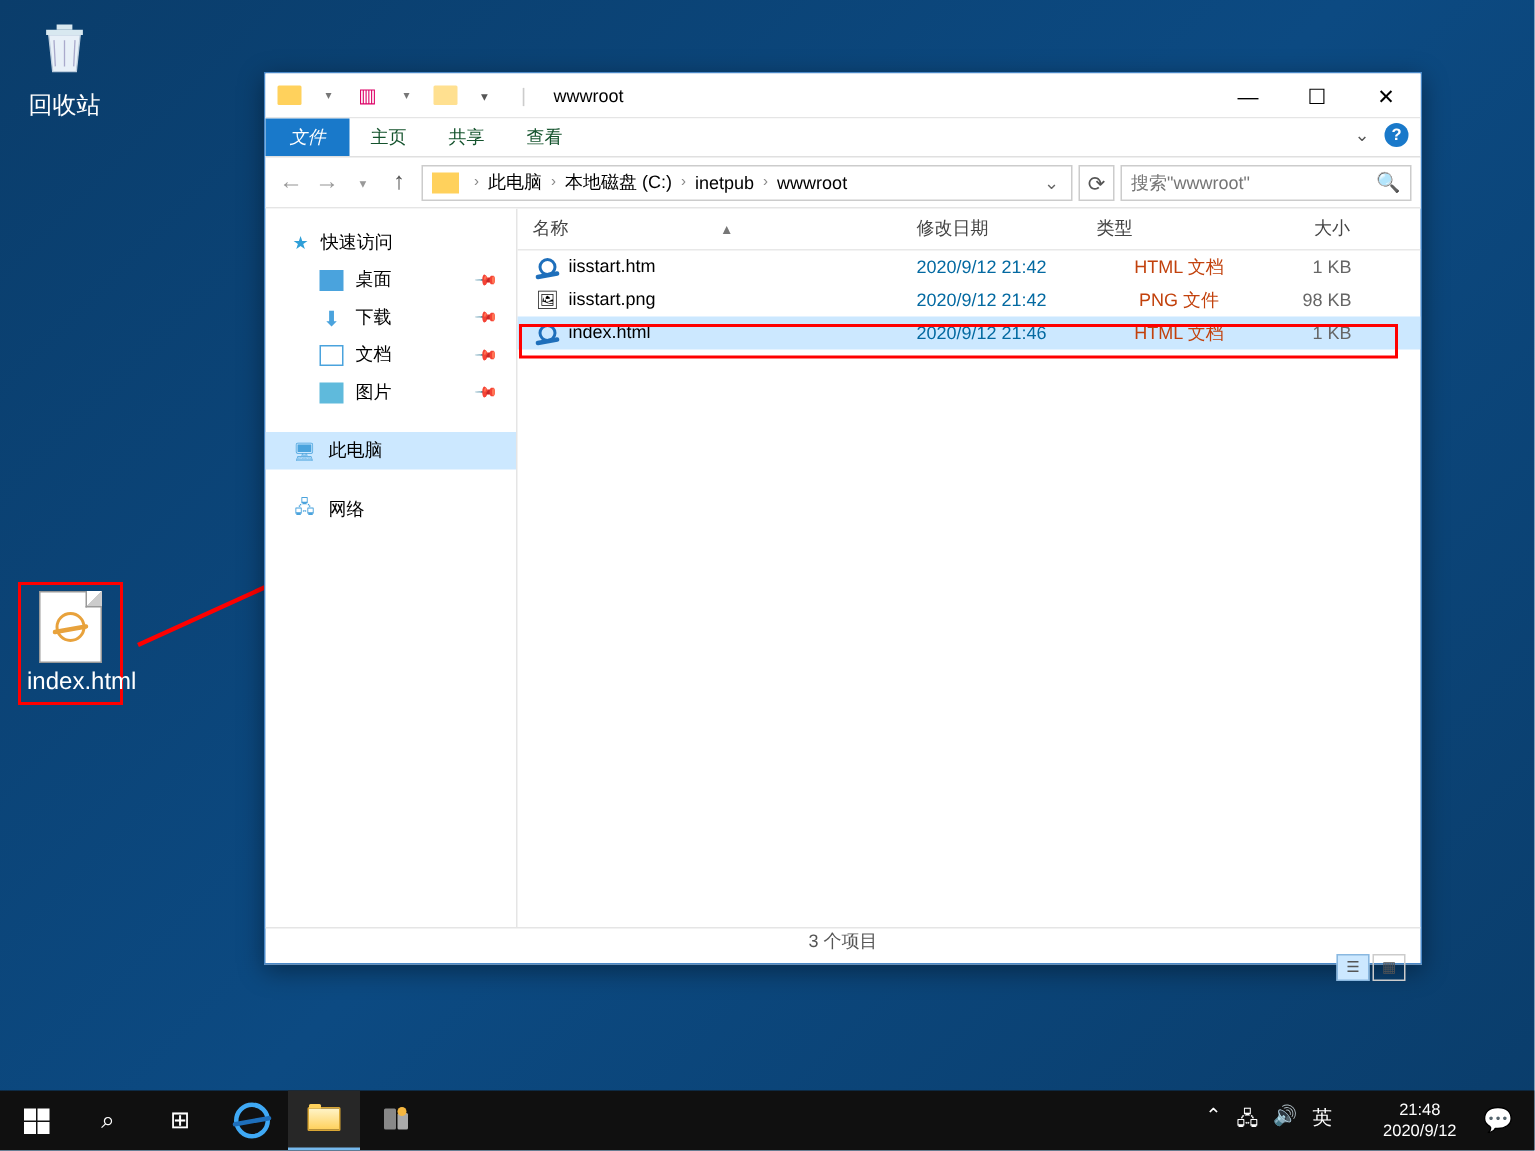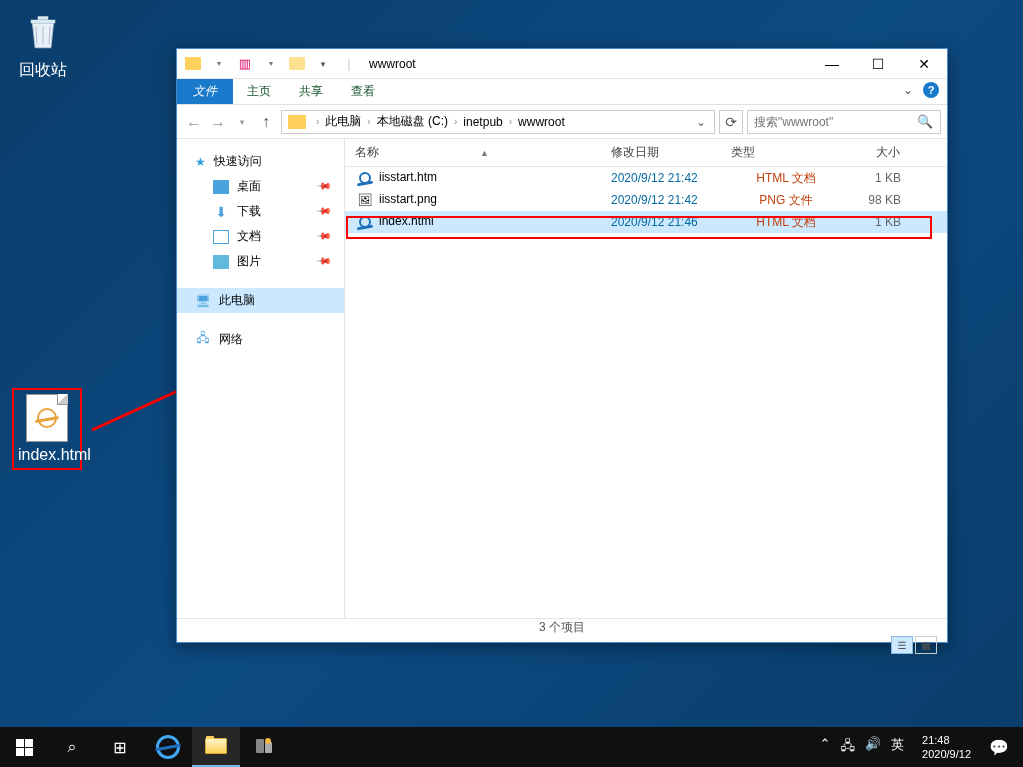--- a/index.html
+++ b/index.html
@@ -94,21 +94,21 @@
 .statusbar .view-icons { margin-left: auto; display: flex; gap: 2px; }
 .statusbar .vbtn { width: 22px; height: 18px; border: 1px solid #ccc; display: flex; align-items: center; justify-content: center; font-size: 10px; }
 .statusbar .vbtn.active { background: #cce8ff; border-color: #8ab8e0; }
 
 
 .taskbar { position: absolute; bottom: 0; left: 0; right: 0; height: 40px; background: #101010; display: flex; align-items: center; }
 .taskbar .tb-item { width: 48px; height: 40px; display: flex; align-items: center; justify-content: center; color: #fff; font-size: 16px; }
 .taskbar .tb-item.active { background: #272727; border-bottom: 2px solid #76b9ed; }
 .taskbar .tray { margin-left: auto; display: flex; align-items: center; height: 100%; color: #fff; font-size: 11px; padding-right: 4px; }
 .taskbar .tray .tray-icons { display: flex; gap: 10px; padding: 0 10px; font-size: 13px; }
-.taskbar .clock { text-align: left; line-height: 1.3; padding: 0 8px; }
+.taskbar .clock { text-align: center; line-height: 1.3; padding: 0 8px; margin-left: 16px; }
 .taskbar .notif { width: 40px; display: flex; align-items: center; justify-content: center; font-size: 16px; }
 
 .watermark { position: absolute; bottom: 10px; right: 60px; color: rgba(255,255,255,0.4); font-size: 13px; letter-spacing: 1px; }
 
 .start-icon { display: grid; grid-template-columns: 8px 8px; grid-template-rows: 8px 8px; gap: 1px; }
 .start-icon span { background: #fff; }
 
 .ie-logo { width: 24px; height: 24px; border: 3px solid #1e6fbb; border-radius: 50%; position: relative; }
 .ie-logo::after { content: ""; position: absolute; top: 8px; left: -4px; right: -4px; height: 3px; background: #1e6fbb; border-radius: 2px; transform: rotate(-10deg); }
 .ie-logo.gold { border-color: #e8a23c; }

